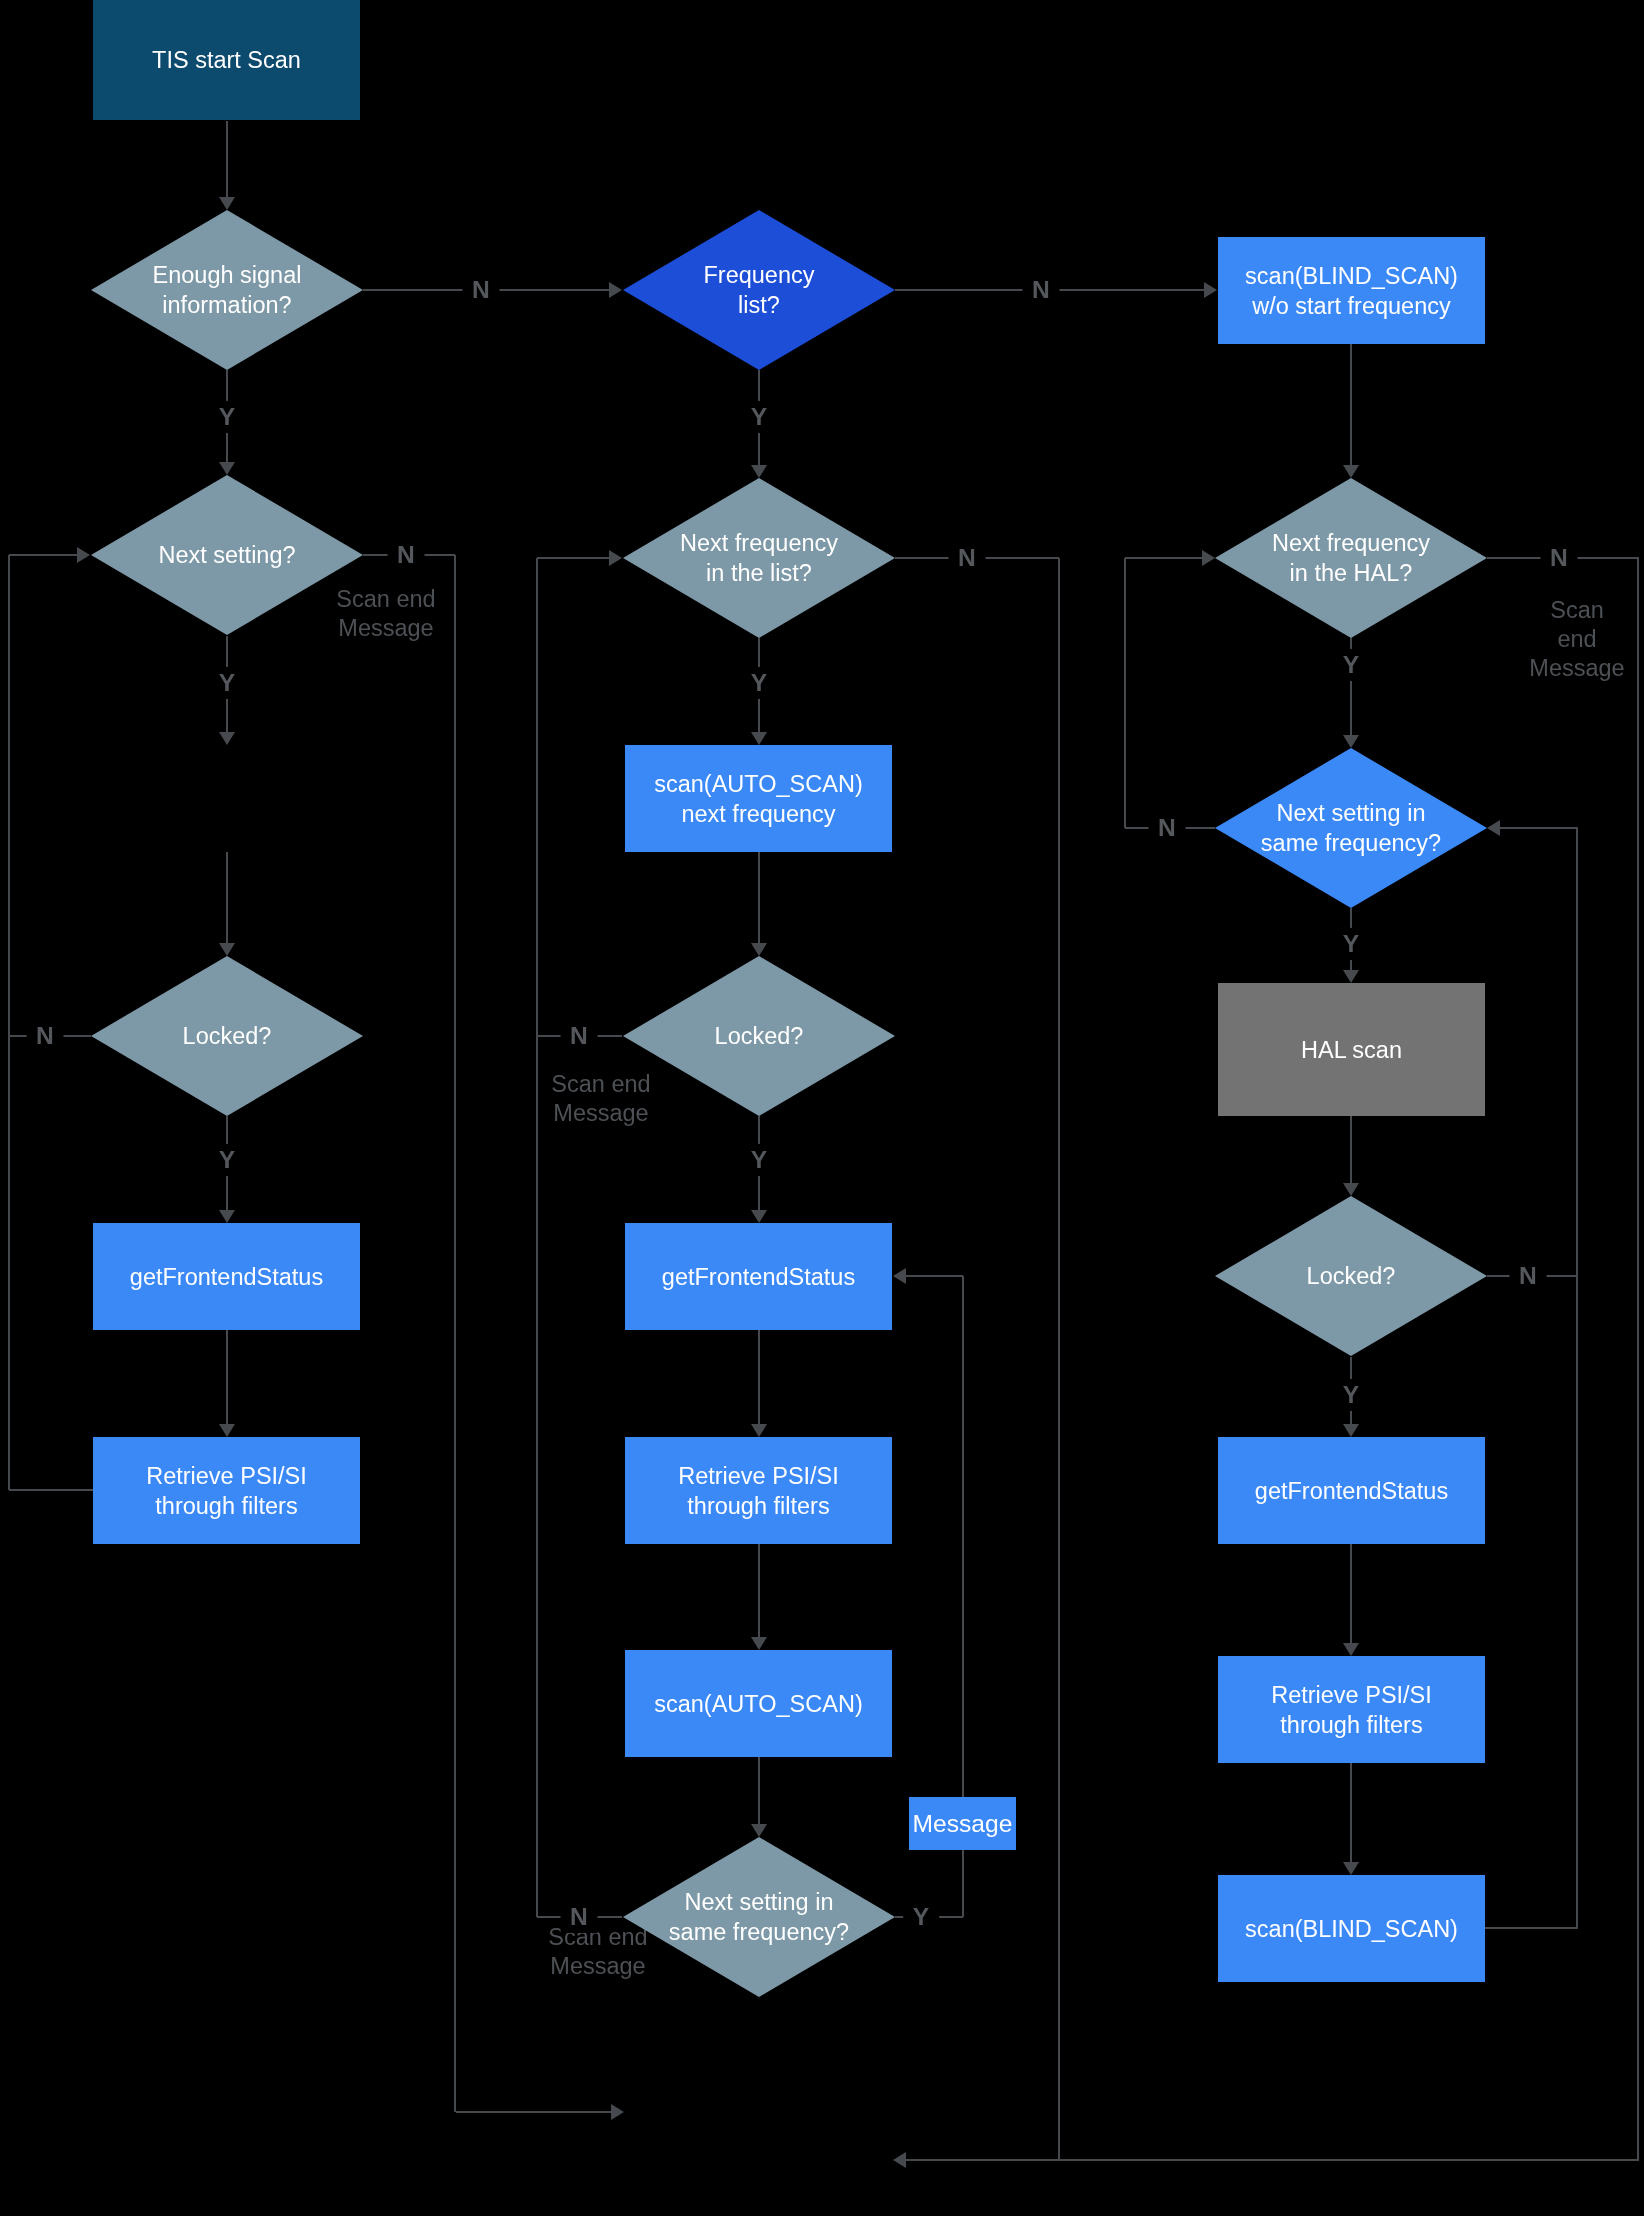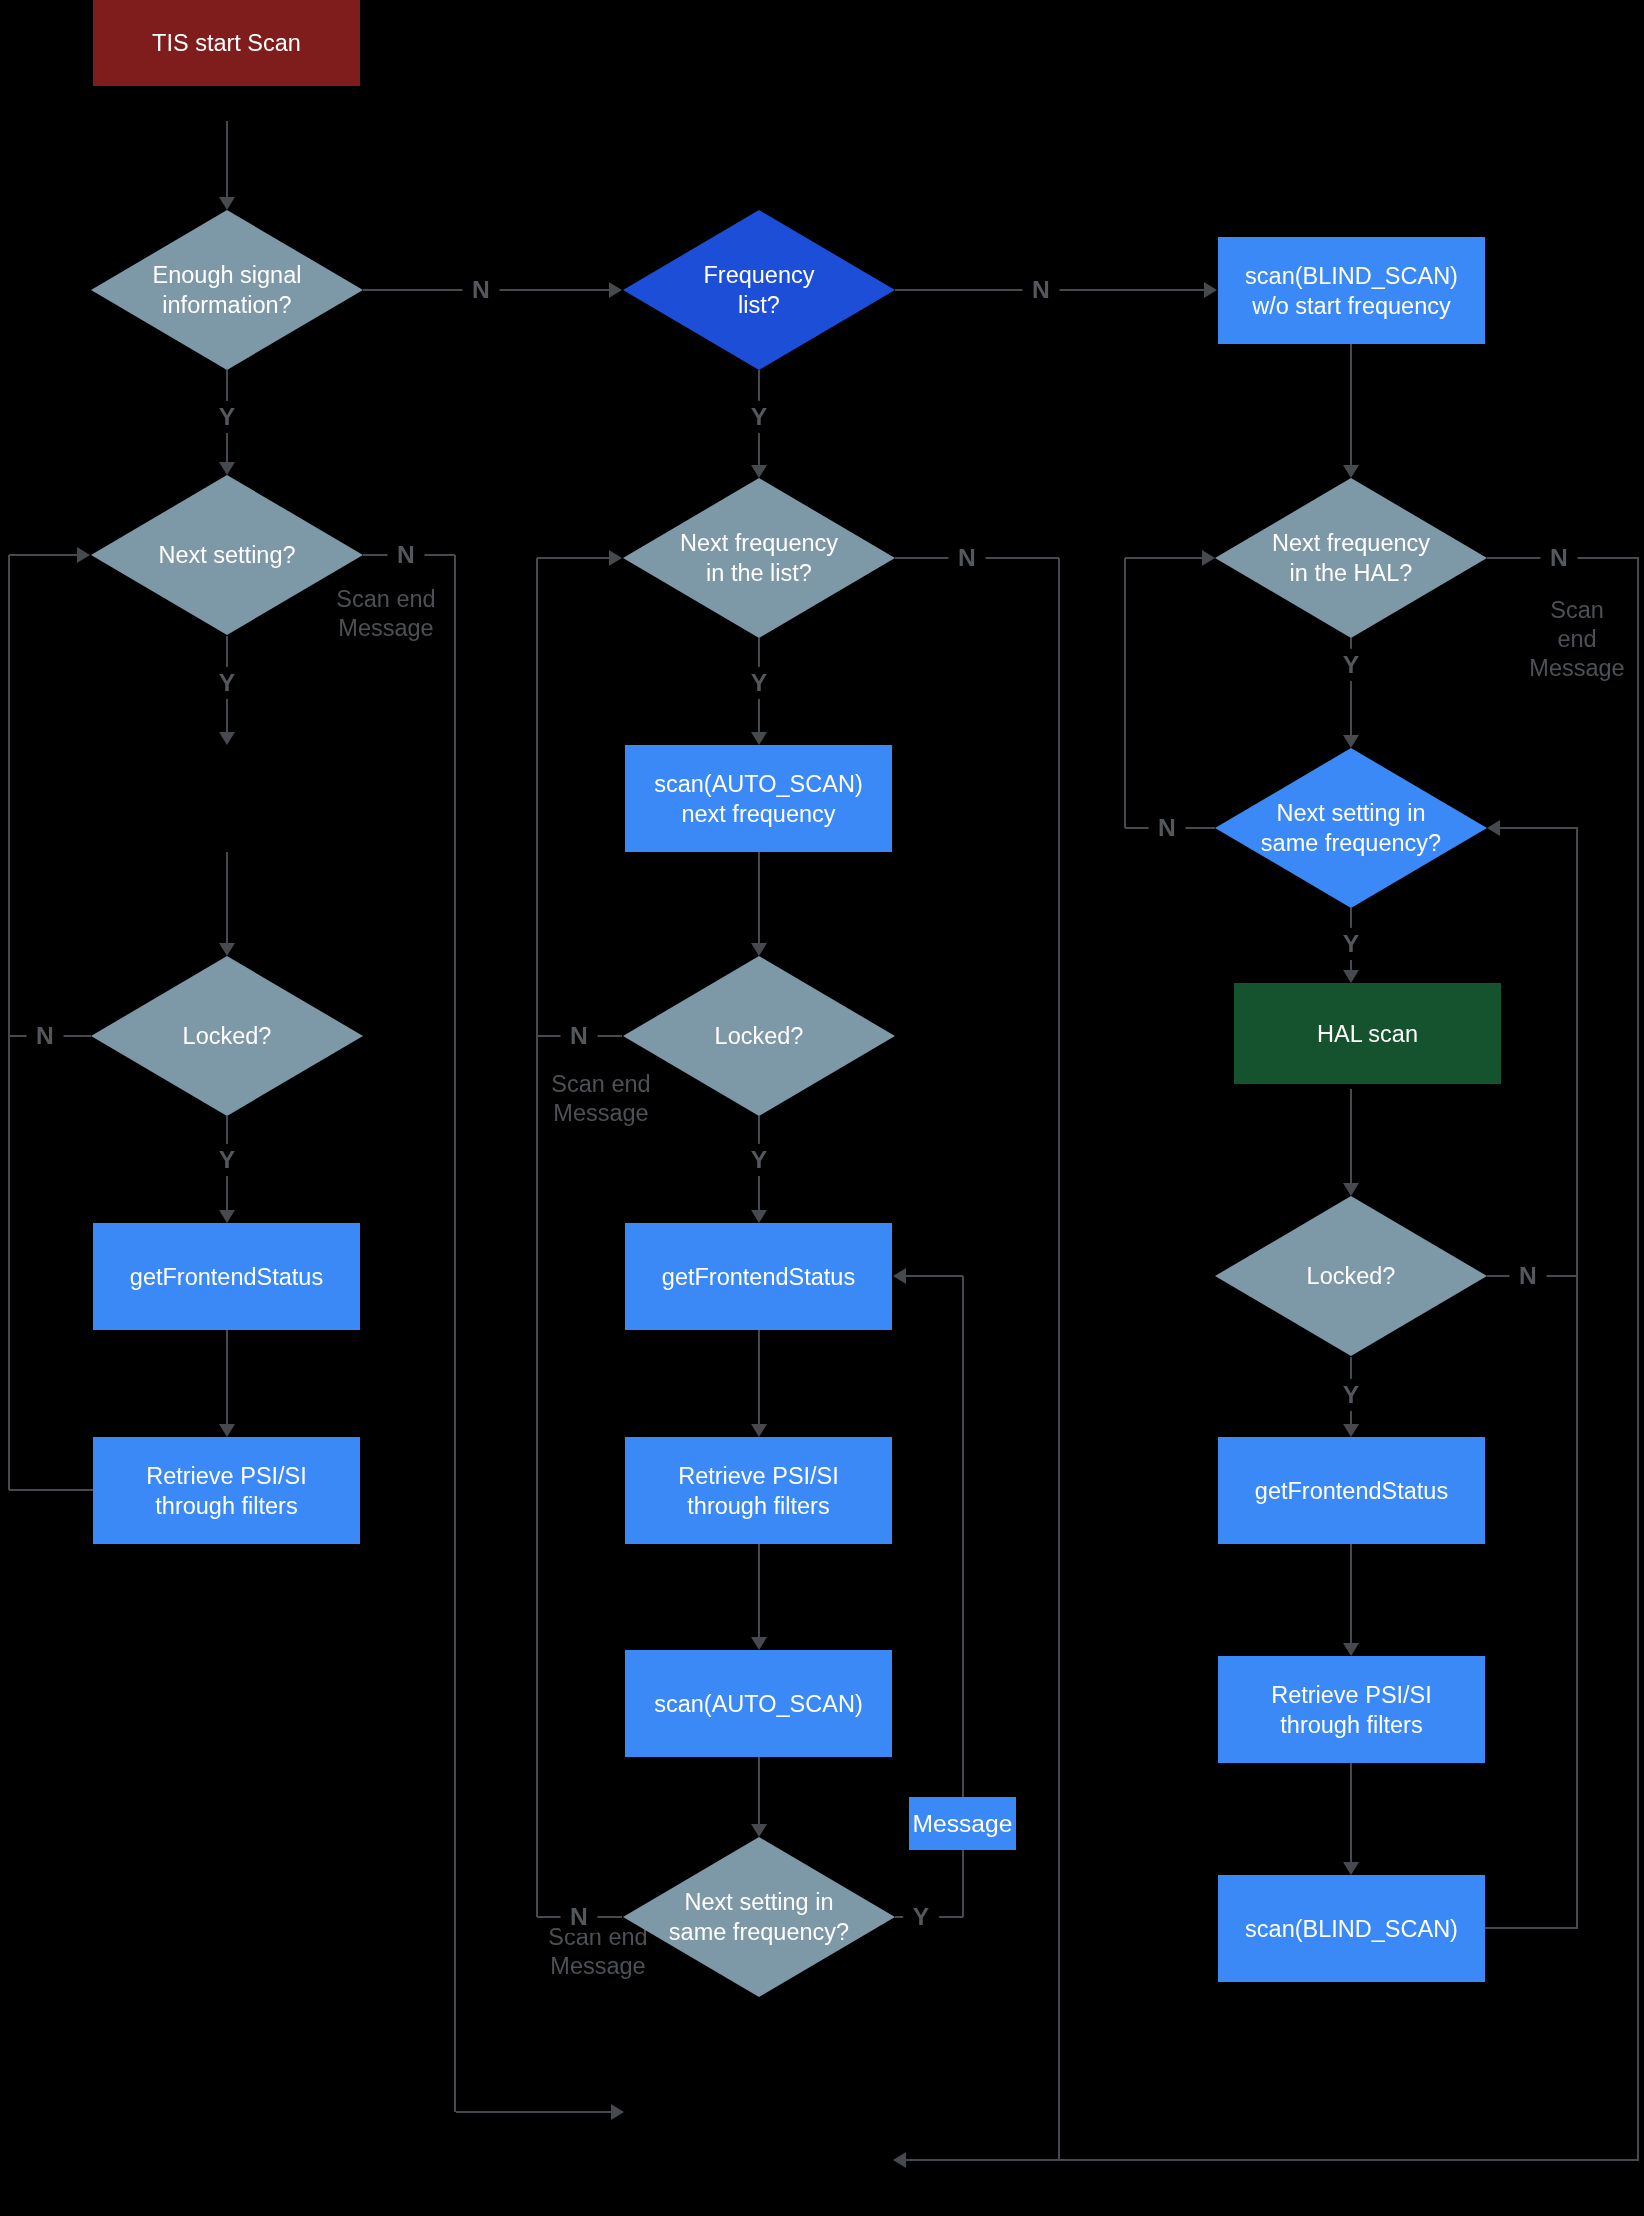--- a/index.html
+++ b/index.html
@@ -106,21 +106,21 @@
     <div class="arrow" style="left: 1202px; top: 550px; border-top: 8px solid transparent; border-bottom: 8px solid transparent; border-left: 13px solid rgb(70, 73, 77);"></div>
     <div class="arrow" style="left: 1487px; top: 820px; border-top: 8px solid transparent; border-bottom: 8px solid transparent; border-right: 13px solid rgb(70, 73, 77);"></div>
     <div class="note" style="left: 386px; top: 614px; color: rgb(77, 81, 85);">Scan end
 Message</div>
     <div class="note" style="left: 601px; top: 1099px; color: rgb(77, 81, 85);">Scan end
 Message</div>
     <div class="note" style="left: 598px; top: 1952px; color: rgb(77, 81, 85);">Scan end
 Message</div>
     <div class="note" style="left: 1577px; top: 639px; color: rgb(77, 81, 85);">Scan end
 Message</div>
-    <div class="node rect terminal" style="left: 93px; top: -0.3px; width: 267px; height: 86px; background: #7f1d1d; color: rgb(255, 255, 255);">TIS start Scan</div>
+    <div class="node rect terminal" style="left: 93px; top: -0.3px; width: 267px; height: 120px; background: #0c4a6e; color: rgb(255, 255, 255);">TIS start Scan</div>
     <div class="node diamond decision" style="left: 91px; top: 210px; width: 272px; height: 160px; background: rgb(125, 152, 166); color: rgb(255, 255, 255);">Enough signal
 information?</div>
     <div class="node diamond decision" style="left: 91px; top: 475px; width: 272px; height: 160px; background: rgb(125, 152, 166); color: rgb(255, 255, 255);">Next setting?</div>
     <div class="node diamond decision" style="left: 91px; top: 956px; width: 272px; height: 160px; background: rgb(125, 152, 166); color: rgb(255, 255, 255);">Locked?</div>
     <div class="node rect process" style="left: 93px; top: 1223px; width: 267px; height: 107px; background: rgb(59, 137, 246); color: rgb(255, 255, 255);">getFrontendStatus</div>
     <div class="node rect process" style="left: 93px; top: 1437px; width: 267px; height: 107px; background: rgb(59, 137, 246); color: rgb(255, 255, 255);">Retrieve PSI/SI
 through filters</div>
     <div class="node diamond decisionBlue" style="left: 623px; top: 210px; width: 272px; height: 160px; background: #1d4ed8; color: rgb(255, 255, 255);">Frequency
 list?</div>
     <div class="node diamond decision" style="left: 623px; top: 478px; width: 272px; height: 160px; background: rgb(125, 152, 166); color: rgb(255, 255, 255);">Next frequency
@@ -134,21 +134,21 @@
     <div class="node rect process" style="left: 625px; top: 1650px; width: 267px; height: 107px; background: rgb(59, 137, 246); color: rgb(255, 255, 255);">scan(AUTO_SCAN)</div>
     <div class="node diamond decision" style="left: 623px; top: 1837px; width: 272px; height: 160px; background: rgb(125, 152, 166); color: rgb(255, 255, 255);">Next setting in
 same frequency?</div>
     <div class="node rect tag" style="left: 909px; top: 1797px; width: 107px; height: 53px; background: rgb(59, 137, 246); color: rgb(255, 255, 255);">Message</div>
     <div class="node rect process" style="left: 1218px; top: 237px; width: 267px; height: 107px; background: rgb(59, 137, 246); color: rgb(255, 255, 255);">scan(BLIND_SCAN)
 w/o start frequency</div>
     <div class="node diamond decision" style="left: 1215px; top: 478px; width: 272px; height: 160px; background: rgb(125, 152, 166); color: rgb(255, 255, 255);">Next frequency
 in the HAL?</div>
     <div class="node diamond decisionBlue" style="left: 1215px; top: 748px; width: 272px; height: 160px; background: rgb(59, 137, 246); color: rgb(255, 255, 255);">Next setting in
 same frequency?</div>
-    <div class="node rect process" style="left: 1218px; top: 983px; width: 267px; height: 101px; background: #14532d; color: rgb(255, 255, 255); margin-left: 16px;">HAL scan</div>
+    <div class="node rect process" style="left: 1218px; top: 983px; width: 267px; height: 133px; background: #737373; color: rgb(255, 255, 255);">HAL scan</div>
     <div class="node diamond decision" style="left: 1215px; top: 1196px; width: 272px; height: 160px; background: rgb(125, 152, 166); color: rgb(255, 255, 255);">Locked?</div>
     <div class="node rect process" style="left: 1218px; top: 1437px; width: 267px; height: 107px; background: rgb(59, 137, 246); color: rgb(255, 255, 255);">getFrontendStatus</div>
     <div class="node rect process" style="left: 1218px; top: 1656px; width: 267px; height: 107px; background: rgb(59, 137, 246); color: rgb(255, 255, 255);">Retrieve PSI/SI
 through filters</div>
     <div class="node rect process" style="left: 1218px; top: 1875px; width: 267px; height: 107px; background: rgb(59, 137, 246); color: rgb(255, 255, 255);">scan(BLIND_SCAN)</div>
     <div class="blabel" style="left: 481px; top: 290px; color: rgb(84, 88, 92);">N</div>
     <div class="blabel" style="left: 1041px; top: 290px; color: rgb(84, 88, 92);">N</div>
     <div class="blabel" style="left: 406px; top: 555px; color: rgb(84, 88, 92);">N</div>
     <div class="blabel" style="left: 45px; top: 1036px; color: rgb(84, 88, 92);">N</div>
     <div class="blabel" style="left: 579px; top: 1036px; color: rgb(84, 88, 92);">N</div>

